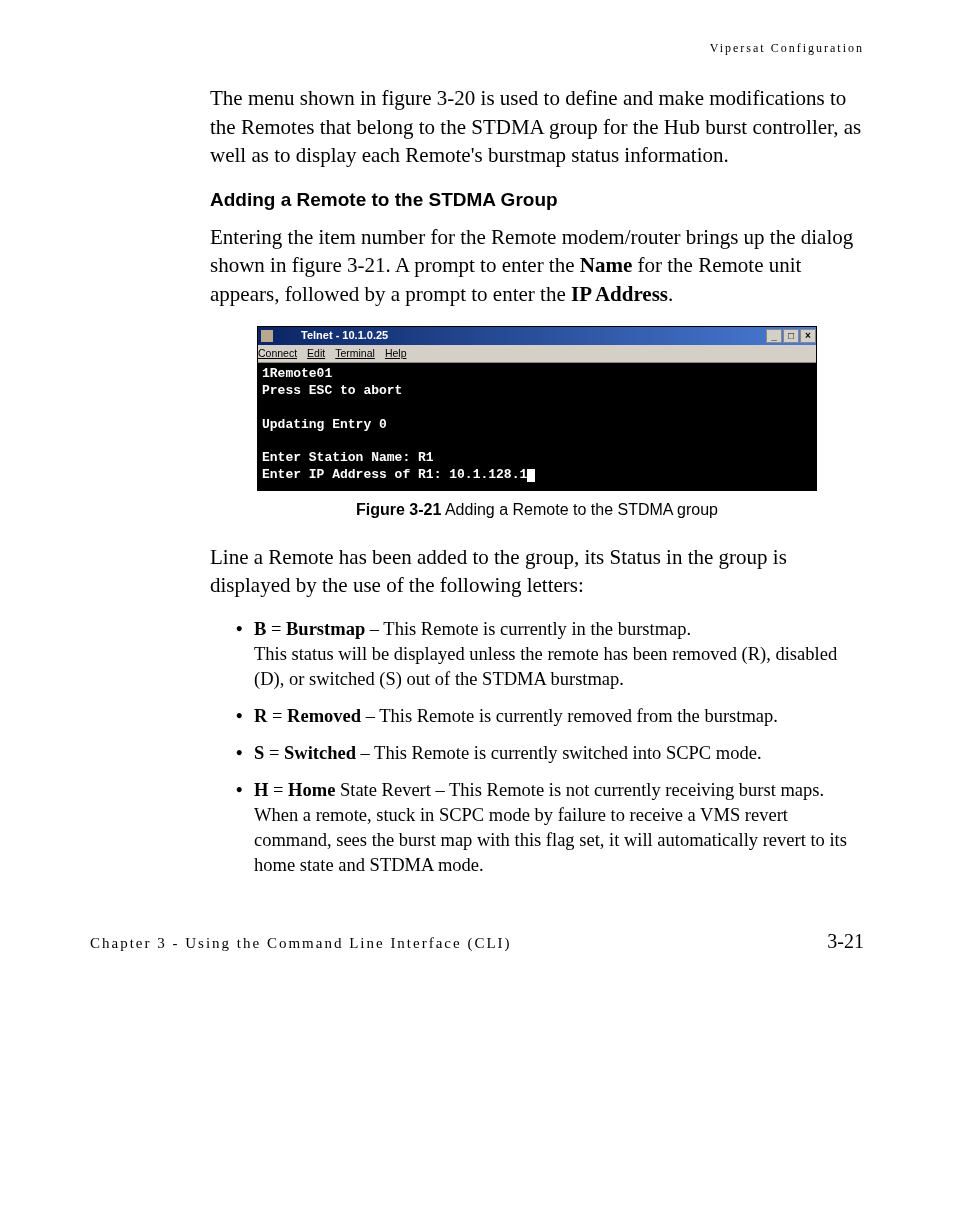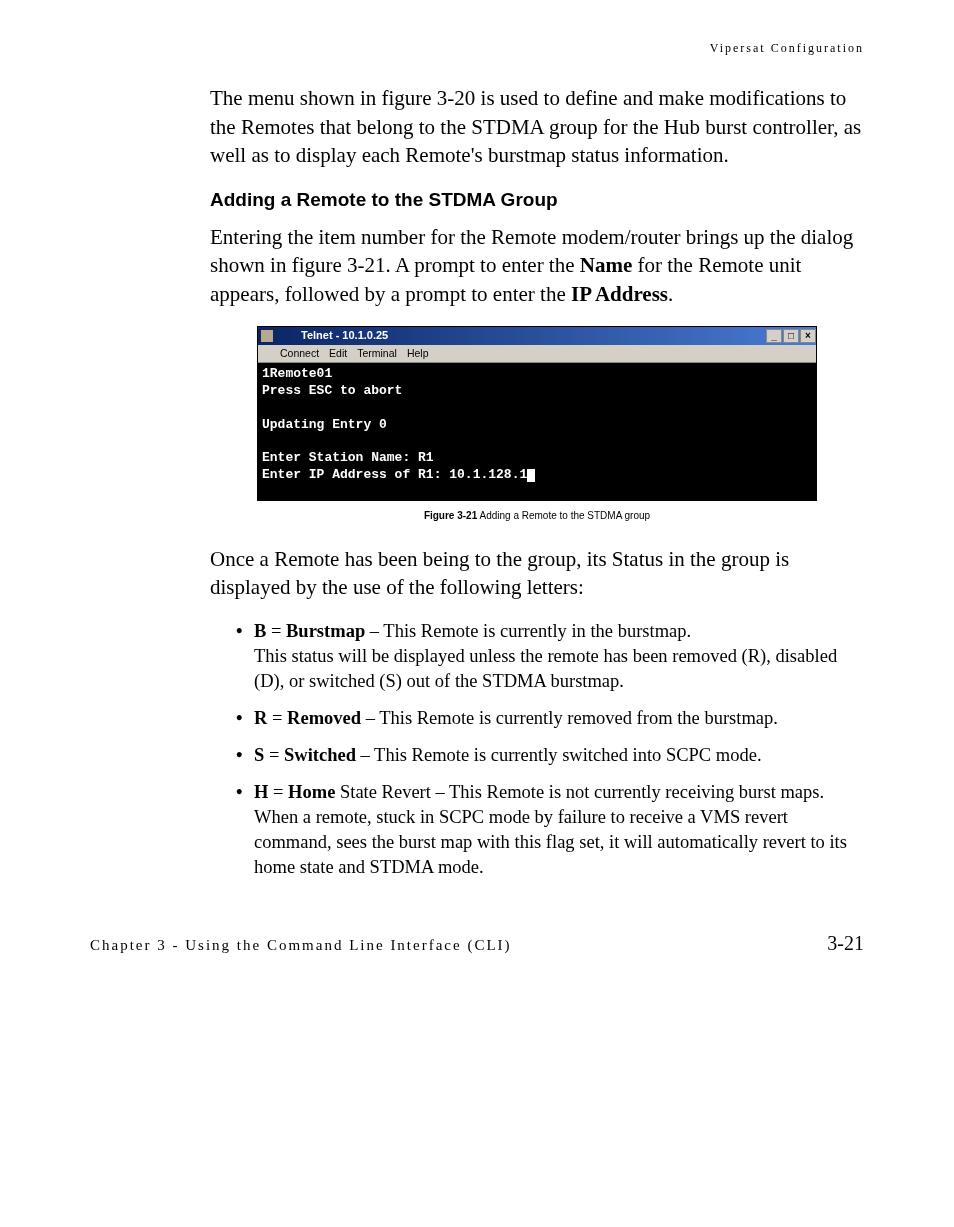--- a/index.html
+++ b/index.html
@@ -61,46 +61,47 @@
       align-items: center; justify-content: center;
       font-size: 10px; line-height: 1;
       color: #000;
       font-family: Tahoma, sans-serif;
     }
     .menu-bar {
       background: #d4d0c8;
       height: 18px;
       font-family: Tahoma, sans-serif;
       font-size: 10.5px;
-      padding-left: 22px;
+      padding-left: 0;
       display: flex;
       align-items: center;
       gap: 10px;
       border-bottom: 1px solid #888;
+      text-decoration: underline;
     }
     .term-body {
       background: #000;
       color: #fff;
       font-family: 'Courier New', monospace;
       font-size: 13px;
       font-weight: bold;
-      padding: 3px 4px 16px 4px;
+      padding: 3px 4px 6px 4px;
       line-height: 1.3;
       white-space: pre;
     }
     .term-body .cursor {
       background: #fff;
       display: inline-block;
       width: 8px; height: 13px;
       vertical-align: text-bottom;
     }
     .figure-caption {
       text-align: center;
       font-family: Arial, Helvetica, sans-serif;
-      font-size: 10px;
+      font-size: 16px;
       margin: 8px 0 22px 0;
     }
     .figure-caption .fig-label { font-weight: bold; }
     ul.status-list {
       list-style: none;
       padding-left: 26px;
       margin-top: 4px;
     }
     ul.status-list > li {
       position: relative;
@@ -166,21 +167,21 @@
 <span>Updating Entry 0</span>
 <span></span>
 <span>Enter Station Name: R1</span>
 <span>Enter IP Address of R1: 10.1.128.1</span><span class="cursor"></span></div>
   </div>
 
   <p class="figure-caption">
     <span class="fig-label">Figure 3-21</span><span>   Adding a Remote to the STDMA group</span>
   </p>
 
-  <p class="para">Once a Remote has been being to the group, its Status in the group is displayed by the use of the following letters:</p>
+  <p class="para">Line a Remote has been added to the group, its Status in the group is displayed by the use of the following letters:</p>
 
   <ul class="status-list">
     <li>
       <b>B</b><span> = </span><b>Burstmap</b><span> – This Remote is currently in the burstmap.</span><br>
       <span>This status will be displayed unless the remote has been removed (R), disabled (D), or switched (S) out of the STDMA burstmap.</span>
     </li>
     <li>
       <b>R</b><span> = </span><b>Removed</b><span> – This Remote is currently removed from the burstmap.</span><br>
     </li>
     <li>

